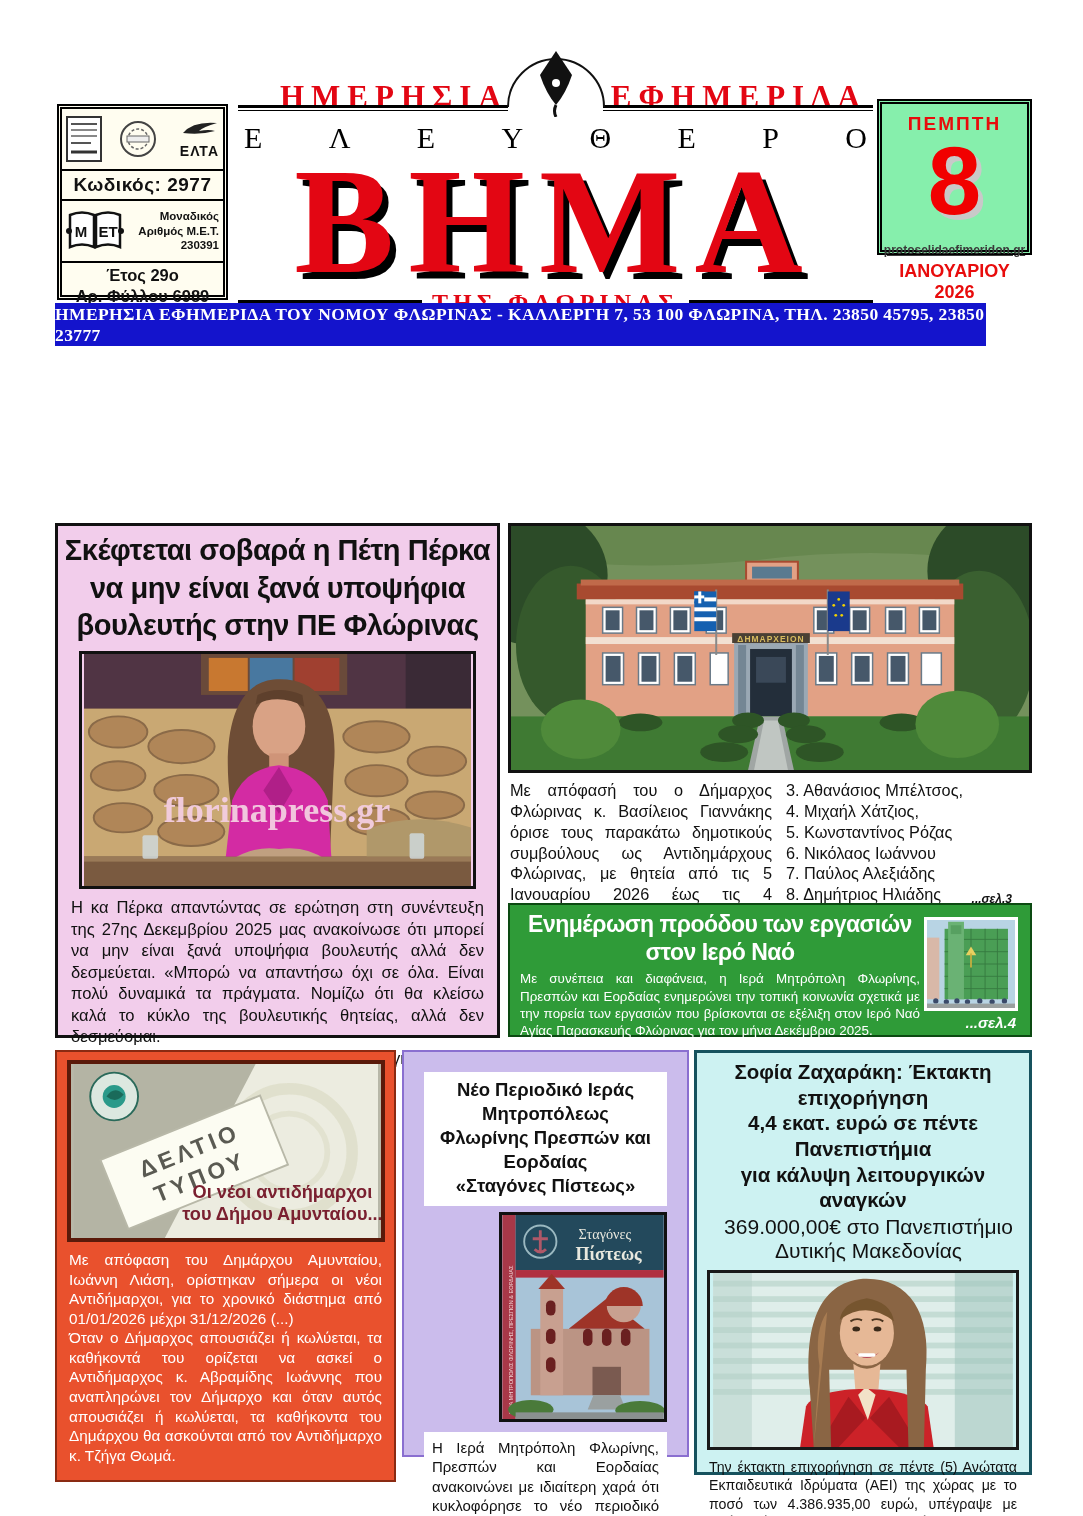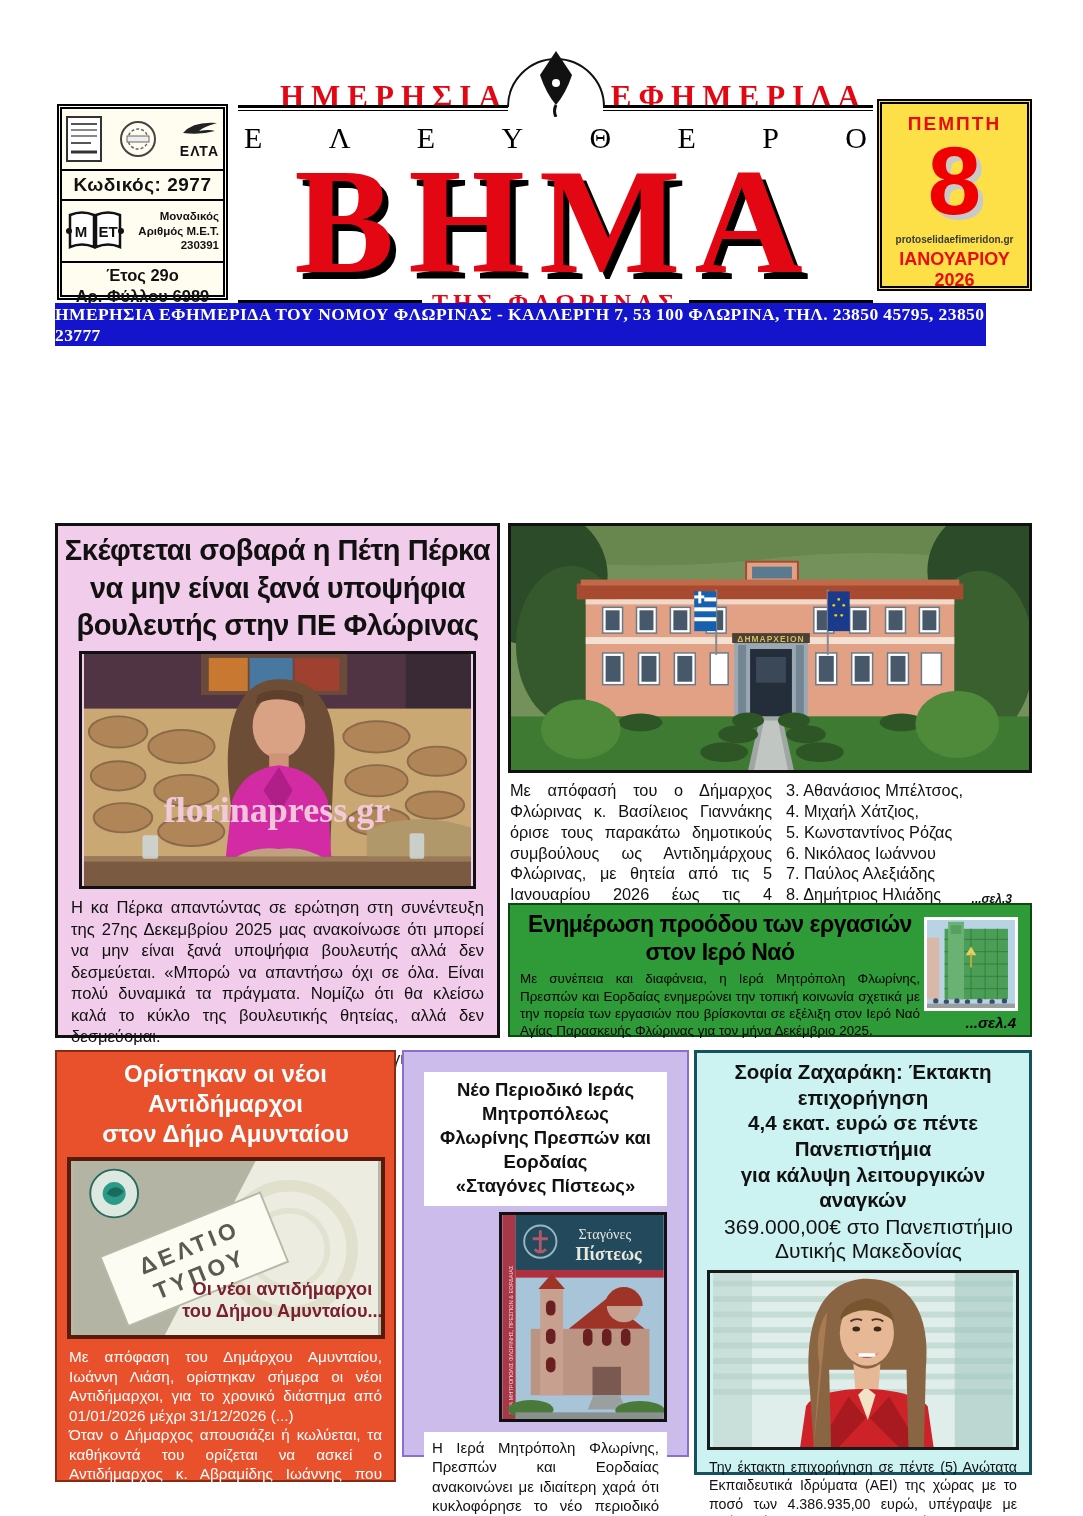--- a/index.html
+++ b/index.html
@@ -36,27 +36,27 @@
   .eleftero { display:flex; justify-content:space-between; padding:0 6px;
     font-size:30px; margin-top:4px; color:#000; }
   .vima { text-align:center; font-weight:bold; font-size:150px; line-height:0.88;
     color:#e30613; letter-spacing:14px; text-shadow:6px 7px 0 #000; }
   .mast-bottom { display:flex; align-items:center; gap:10px; margin-top:2px; }
   .mast-bottom .rule { flex:1; border-top:3px solid #000; }
   .mast-bottom .rule::after { content:""; display:block; margin-top:2px; border-top:1px solid #000; }
   .mast-sub { color:#e30613; font-weight:bold; font-size:24px; letter-spacing:5px; }
 
   .calendar {
-    position:absolute; left:877px; top:99px; width:155px; height:192px;
-    background:#fde047; border:5px double #000; text-align:center;
+    position:absolute; left:877px; top:99px; width:155px; height:156px;
+    background:#86efac; border:5px double #000; text-align:center;
   }
   .cal-day { color:#e80c0c; font-weight:bold; font-size:19px; letter-spacing:2px; margin-top:9px; }
   .cal-num { color:#f10000; font-weight:bold; font-size:96px; line-height:0.95;
     text-shadow:5px 5px 0 #c9c9c9; }
-  .cal-site { font-size:10px; font-weight:bold; color:#3a3a3a; margin-top:8px; }
+  .cal-site { font-size:12px; font-weight:bold; color:#3a3a3a; margin-top:17px;text-decoration:underline; }
   .cal-month { color:#e80c0c; font-weight:bold; font-size:18px; margin-top:4px; }
 
   .blue-bar { position:absolute; left:55px; top:303px; width:931px; height:43px;
     background:#1414cc; color:#fff; display:flex; align-items:center; justify-content:center;
     font-weight:bold; font-size:17.5px; letter-spacing:0.4px;font-family:Liberation Serif, serif; }
 
   .main-headline { position:absolute; left:30px; top:352px; width:1023px;
     text-align:center; color:#fa0000; font-weight:bold; font-size:57px;
     line-height:1.18; letter-spacing:-1px; }
 
@@ -73,21 +73,21 @@
   .town-photo { position:absolute; left:508px; top:523px; width:524px; height:250px;
     border:3px solid #111; }
   .town-text { position:absolute; left:510px; top:780px; width:522px; display:flex; gap:14px;
     font-size:16.3px; line-height:1.28; }
   .town-col-l { width:262px; text-align:justify; }
   .town-col-r { width:246px; }
   .town-pref { position:absolute; left:510px; top:890px; width:520px; }
 
   
   .green-box { position:absolute; left:508px; top:903px; width:524px; height:134px;
-    background:#2f9b38; border:2px solid #0c4a12; color:#000000; }
+    background:#2f9b38; border:2px solid #0c4a12; color:#ffffff; }
   .green-title { font-weight:bold; font-size:23px; text-align:center; line-height:1.22;
     width:408px; margin:5px 0 4px 6px; letter-spacing:-0.5px; }
   .green-body { width:400px; margin-left:10px; font-size:13.4px; line-height:1.3; text-align:justify; }
   .green-photo { position:absolute; right:12px; top:12px; border:3px solid #fff; }
   .green-pref { position:absolute; right:14px; bottom:4px; font-weight:bold; font-style:italic; font-size:15px; }
 
   
   .orange-box { position:absolute; left:55px; top:1050px; width:341px; height:432px;
     background:#e9512d; border:2px solid #8a2a12; color:#fff; }
   .orange-title { font-weight:bold; font-size:24px; text-align:center; line-height:1.25; margin-top:7px; }
@@ -393,24 +393,20 @@
         <circle cx="60" cy="92" r="3"></circle>
           <circle cx="74" cy="93" r="3"></circle>
           <circle cx="88" cy="92" r="3"></circle>
       </g>
       <rect x="0" y="95" width="100" height="5" fill="#9aa0a0"></rect>
     </svg>
     <div class="green-pref">...σελ.4</div>
   </div>
 
   <div class="orange-box">
-    <div class="orange-title">
-      <div>Ορίστηκαν οι νέοι Αντιδήμαρχοι</div>
-      <div>στον Δήμο Αμυνταίου</div>
-    </div>
     <svg class="orange-img" width="318" height="182" viewBox="0 0 318 182">
       <rect width="318" height="182" fill="#b4b4a4"></rect>
       <path d="M190,0 L318,0 L318,182 L95,182 Z" fill="#ecece0"></path>
       <circle cx="225" cy="92" r="66" fill="none" stroke="#dcdcc4" stroke-width="12" opacity="0.7"></circle>
       <circle cx="225" cy="92" r="40" fill="none" stroke="#dcdcc4" stroke-width="6" opacity="0.6"></circle>
       <g transform="rotate(-22 130 100)">
         <rect x="35" y="62" width="180" height="78" fill="#fcfcf2" stroke="#b8b8a8" stroke-width="2"></rect>
         <text x="125" y="96" text-anchor="middle" font-size="24" letter-spacing="4" fill="#5a5a52" font-weight="bold">ΔΕΛΤΙΟ</text>
         <text x="125" y="126" text-anchor="middle" font-size="24" letter-spacing="4" fill="#5a5a52" font-weight="bold">ΤΥΠΟΥ</text>
       </g>

